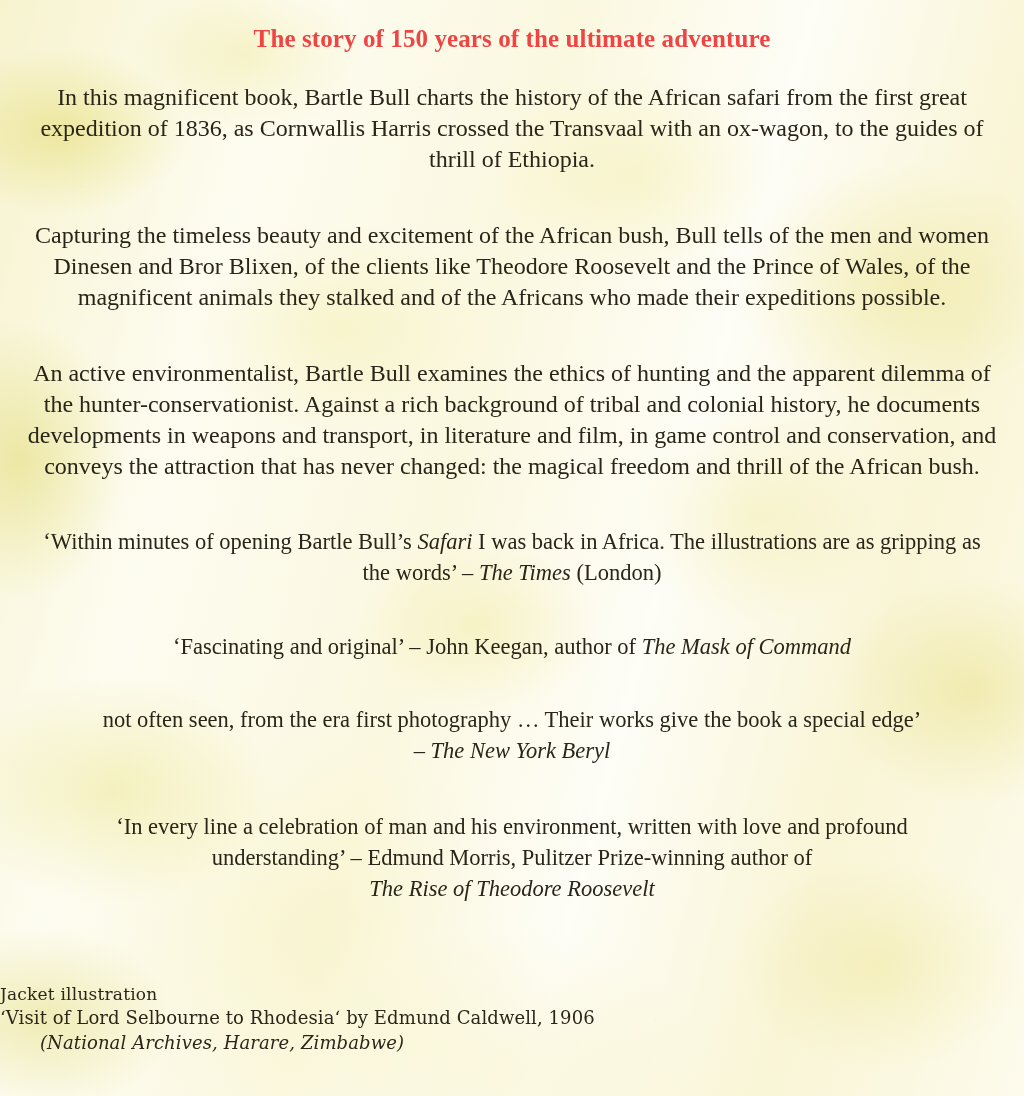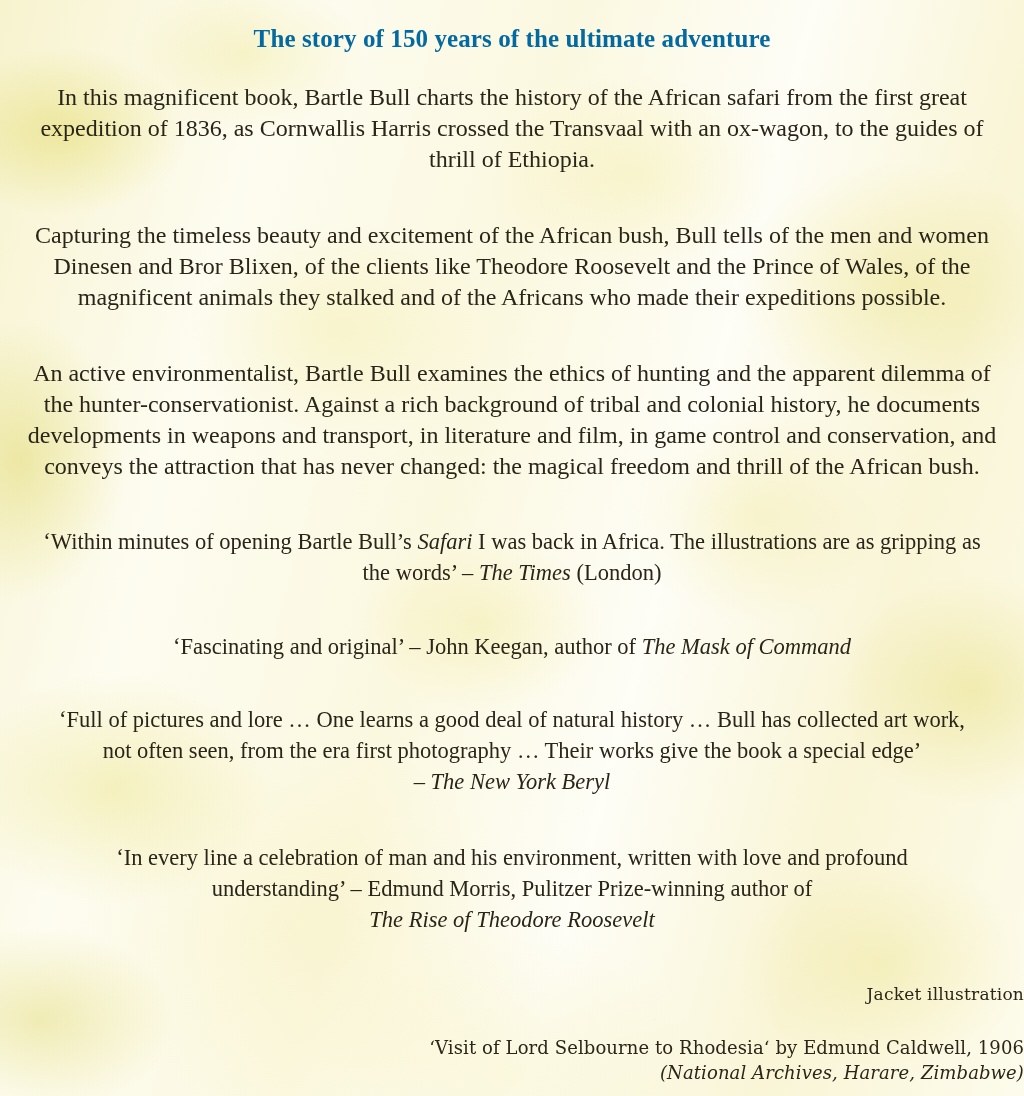--- a/index.html
+++ b/index.html
@@ -67,21 +67,21 @@
     box-sizing: border-box;
     padding: 0 18px;
   }
 
   .headline {
     text-align: center;
     font-weight: bold;
     font-size: 25px;
     letter-spacing: 0.1px;
     margin: 25px 0 0 0;
-    color: #0369a1;
+    color: #ef4444;
   }
 
   .blurb-block {
     text-align: center;
     font-size: 24px;
     line-height: 31px;
     color: #2a2519;
     margin: 0;
   }
   .blurb-block .ln { display: block; white-space: nowrap; }
@@ -100,44 +100,43 @@
   .quote-block .ln { display: block; white-space: nowrap; }
   #review-quote-1 { margin-top: 44px; }
   #review-quote-2 { margin-top: 43px; }
   #review-quote-3 { margin-top: 42px; }
   #review-quote-4 { margin-top: 45px; }
 
   em, .it { font-style: italic; }
 
   .credit-wrap {
     position: absolute;
-    left: 8px;
+    left: 0;
     right: 0;
     top: 958px;
-    text-align: right;
+    text-align: left;
     font-family: "DejaVu Serif", "Liberation Serif", serif;
     color: #2b2619;
   }
   #jacket-illustration-label {
     font-size: 17px;
     line-height: 22px;
     letter-spacing: 0.2px;
   }
   #jacket-illustration-credit {
-    margin-top: 30px;
     font-size: 18px;
     line-height: 25px;
     letter-spacing: 0.1px;
-    padding-left: 24px;
   }
   #jacket-illustration-source {
     font-style: italic;
     font-size: 18px;
     line-height: 25px;
     letter-spacing: 0.1px;
+    margin-left: 40px;
   }
 </style>
 </head>
 <body>
 
 <div id="paper-texture"></div>
 <div id="paper-speckle"></div>
 
 <div id="jacket-blurb">
 
@@ -165,21 +164,20 @@
   <p class="quote-block" id="review-quote-1">
     <span class="ln"><span>‘Within minutes of opening Bartle Bull’s </span><em class="it">Safari</em><span> I was back in Africa. The illustrations are as gripping as</span></span>
     <span class="ln"><span>the words’ – </span><em class="it">The Times</em><span> (London)</span></span>
   </p>
 
   <p class="quote-block" id="review-quote-2">
     <span class="ln"><span>‘Fascinating and original’ – John Keegan, author of </span><em class="it">The Mask of Command</em></span>
   </p>
 
   <p class="quote-block" id="review-quote-3">
-    <span class="ln">‘Full of pictures and lore … One learns a good deal of natural history … Bull has collected art work,</span>
     <span class="ln">not often seen, from the era first photography … Their works give the book a special edge’</span>
     <span class="ln"><span>– </span><em class="it">The New York Beryl</em></span>
   </p>
 
   <p class="quote-block" id="review-quote-4">
     <span class="ln">‘In every line a celebration of man and his environment, written with love and profound</span>
     <span class="ln">understanding’ – Edmund Morris, Pulitzer Prize-winning author of</span>
     <span class="ln"><em class="it">The Rise of Theodore Roosevelt</em></span>
   </p>
 

